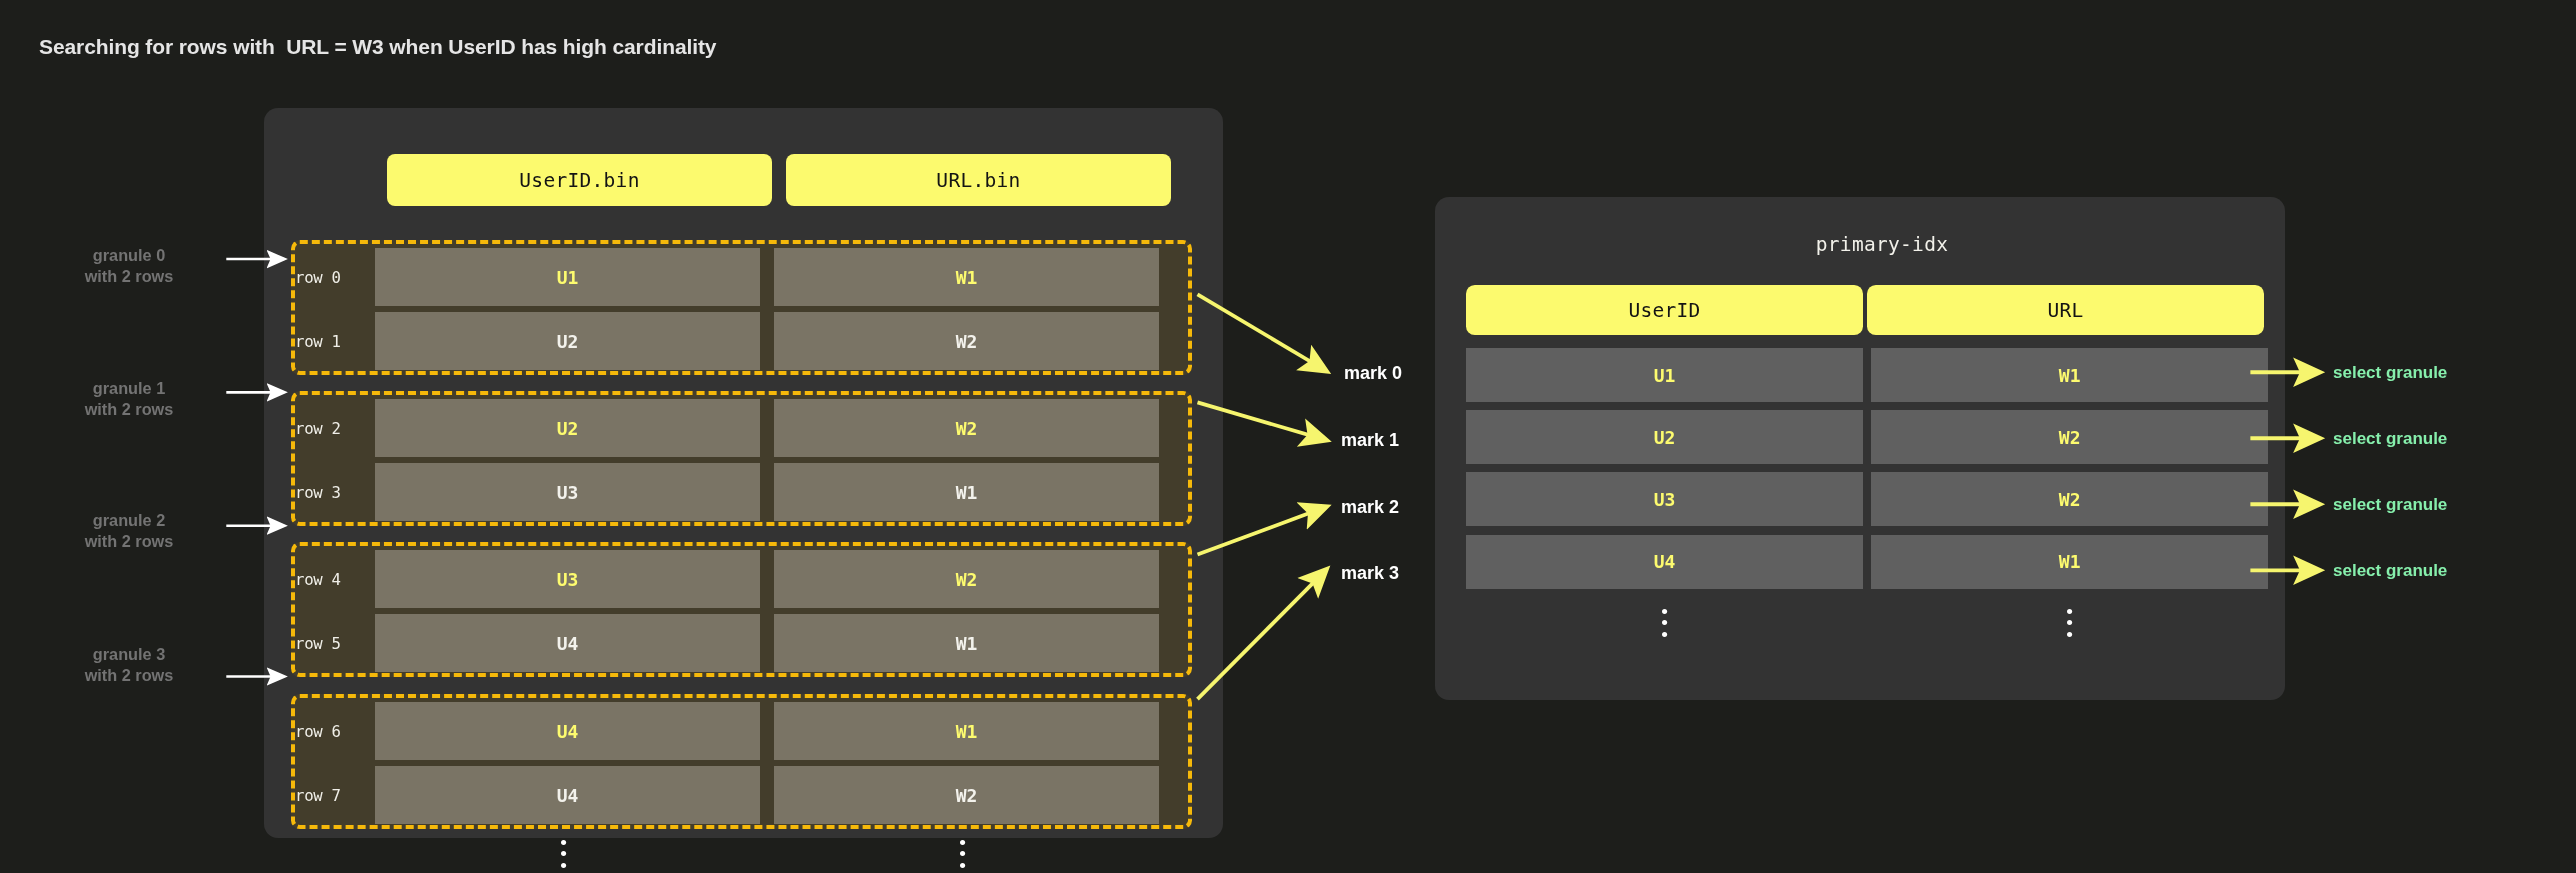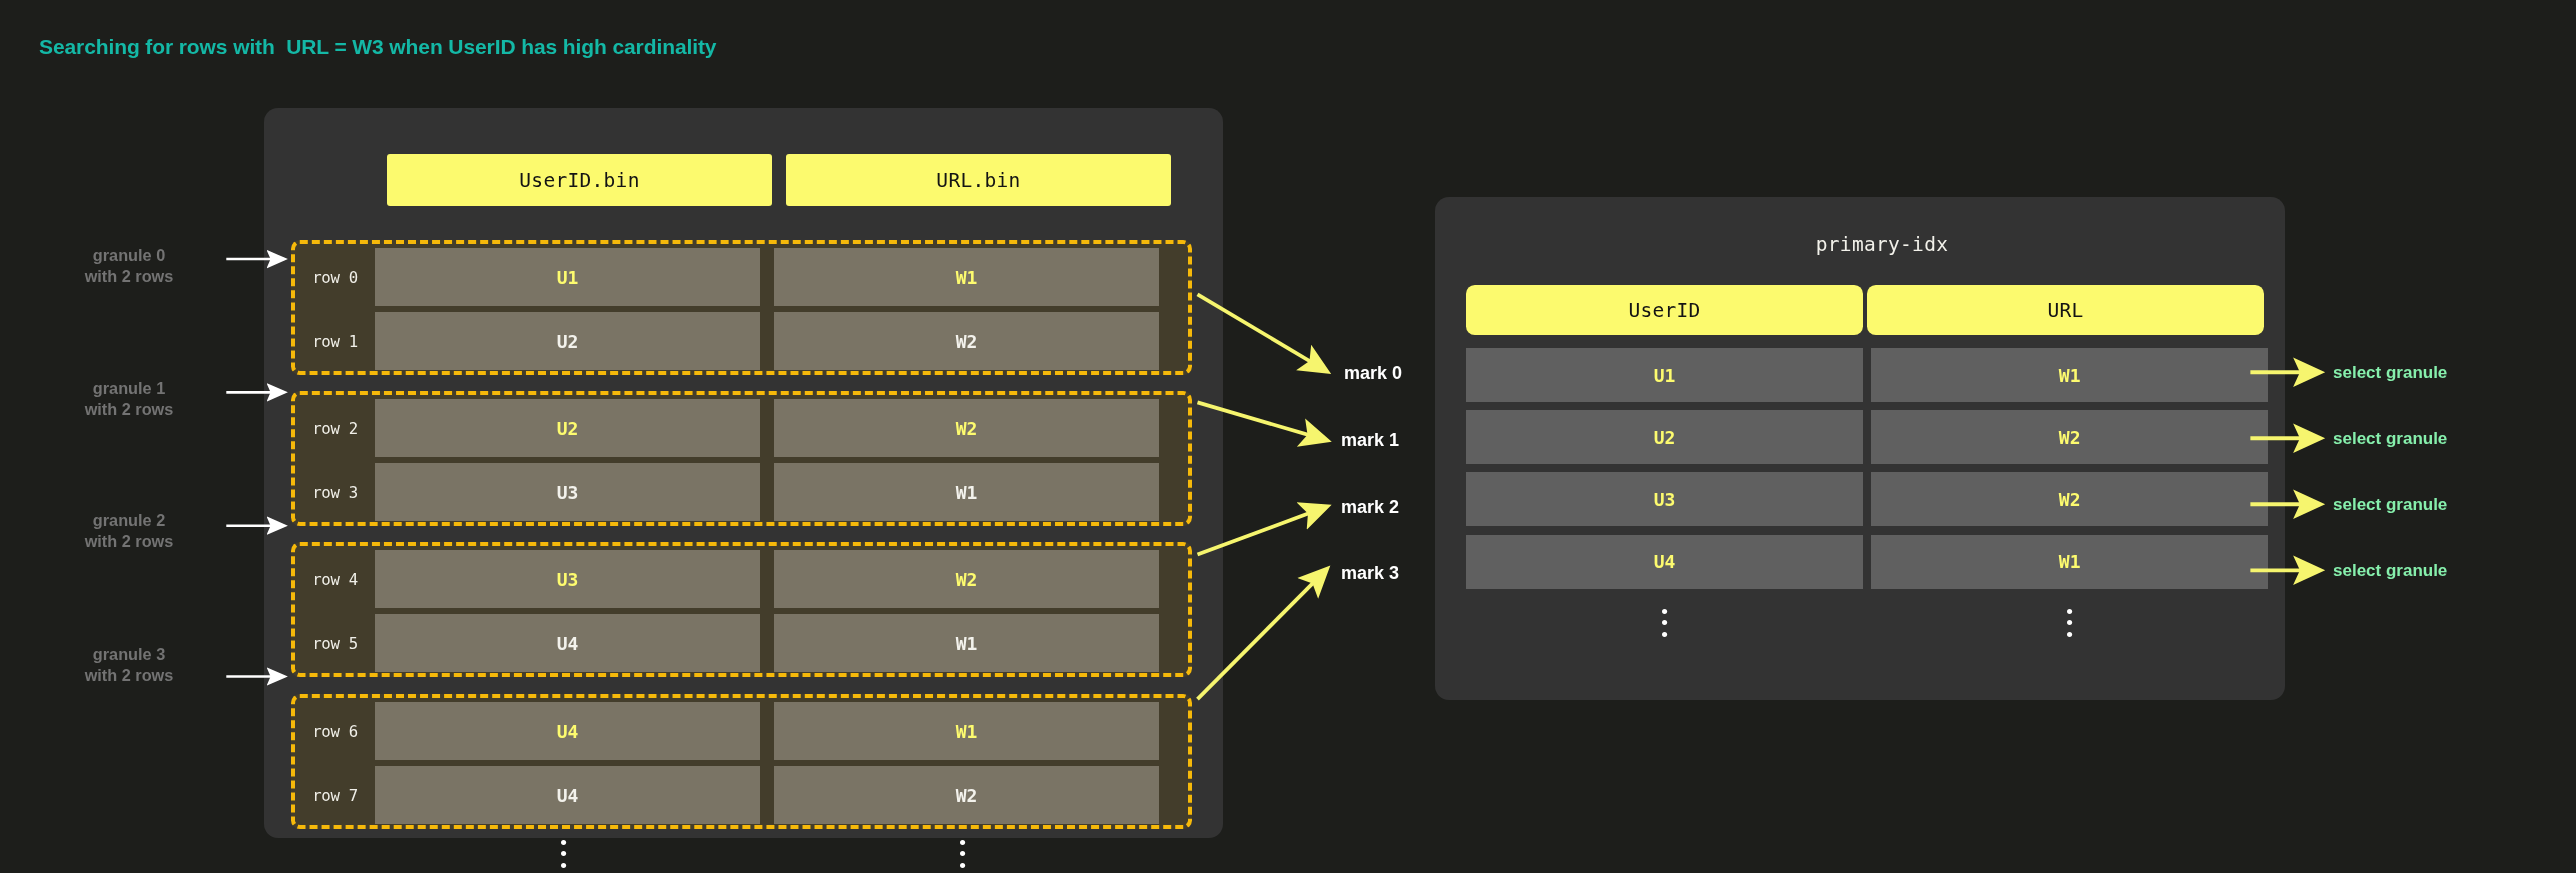--- a/index.html
+++ b/index.html
@@ -16,21 +16,21 @@
     position: relative;
   }
 
   
   #title {
     position: absolute;
     left: 39px;
     top: 35px;
     font-size: 21px;
     font-weight: bold;
-    color: #14b8a6;
+    color: #e5e5e5;
     letter-spacing: -0.1px;
     white-space: pre;
   }
 
   
   #data-panel {
     position: absolute;
     left: 264px;
     top: 108px;
     width: 959px;
@@ -43,21 +43,21 @@
     position: absolute;
     left: 123px;
     top: 46px;
     display: flex;
     gap: 14px;
   }
   .binhead {
     width: 385px;
     height: 52px;
     background: #fcfa6e;
-    border-radius: 3px;
+    border-radius: 8px;
     display: flex;
     align-items: center;
     justify-content: center;
     color: #141414;
     font-family: "DejaVu Sans Mono", monospace;
     font-size: 19.5px;
     letter-spacing: 0.3px;
   }
 
   
@@ -86,21 +86,21 @@
   }
   .grow.r-top { top: 4.4px; }
   .grow.r-bot { top: 68px; }
 
   .rowlabel {
     width: 80px;
     flex: 0 0 80px;
     color: #f0efe8;
     font-family: "DejaVu Sans Mono", monospace;
     font-size: 15.7px;
-    text-align: center;
+    text-align: left;
     letter-spacing: -0.3px;
   }
   .cell {
     width: 385px;
     flex: 0 0 385px;
     height: 58px;
     background: #7a7465;
     display: flex;
     align-items: center;
     justify-content: center;

